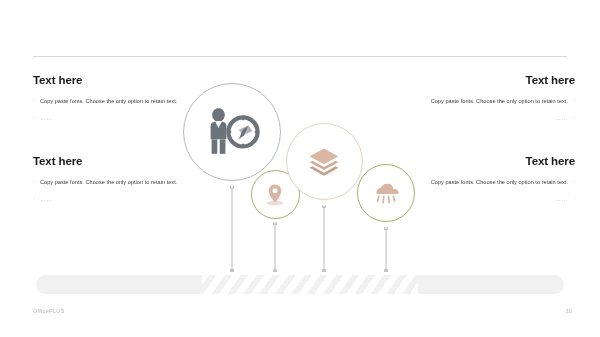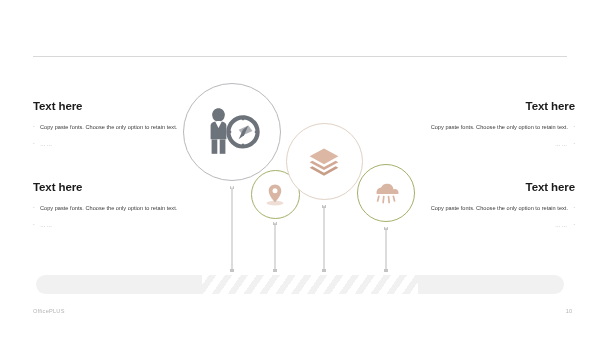--- a/index.html
+++ b/index.html
@@ -25,21 +25,20 @@
     top: 56px;
     width: 534px;
     height: 1px;
     background: #d8d8d8;
   }
 
   
   .text-block {
     position: absolute;
     width: 168px;
-    margin-top: 26px;
   }
   .tb-left  { left: 33px; }
   .tb-right { right: 25px; text-align: right; }
 
   .tb-title {
     font-size: 11.5px;
     font-weight: bold;
     color: #1b1b1b;
     letter-spacing: -0.1px;
     margin: 0 0 9px 0;

